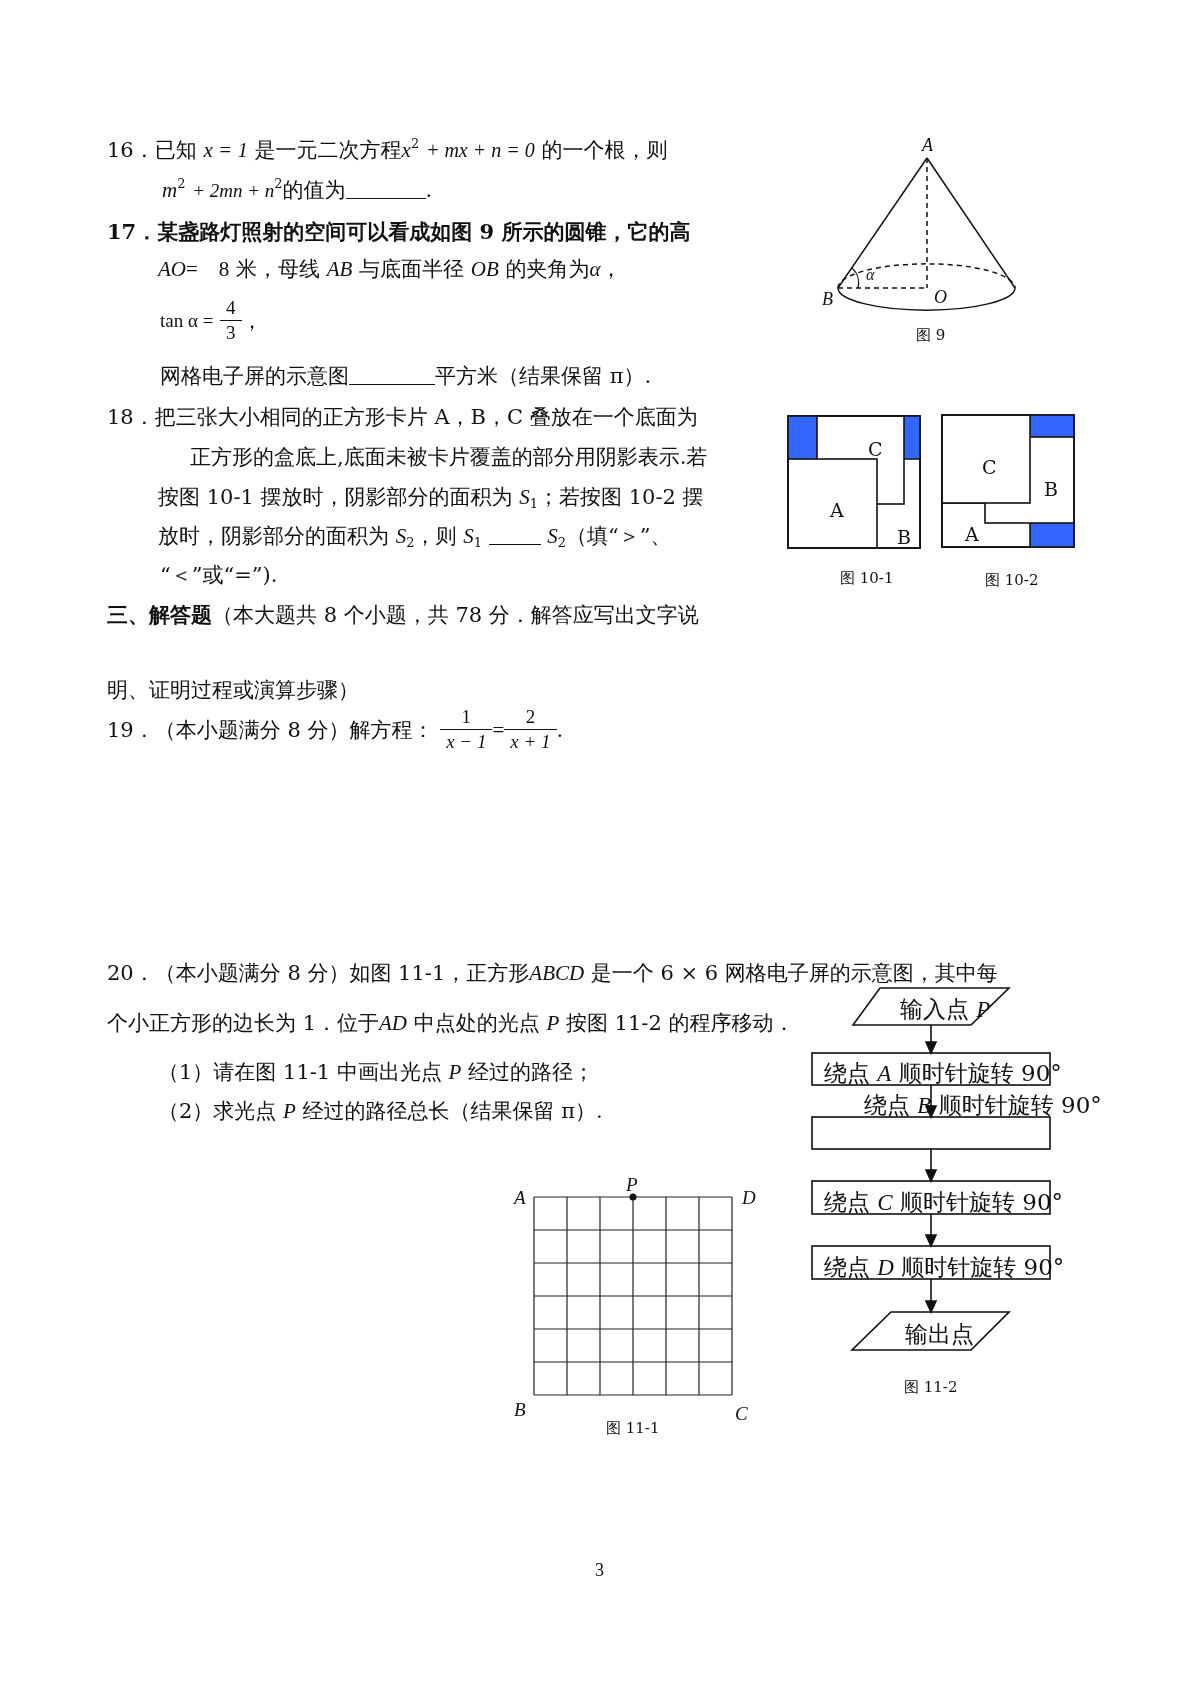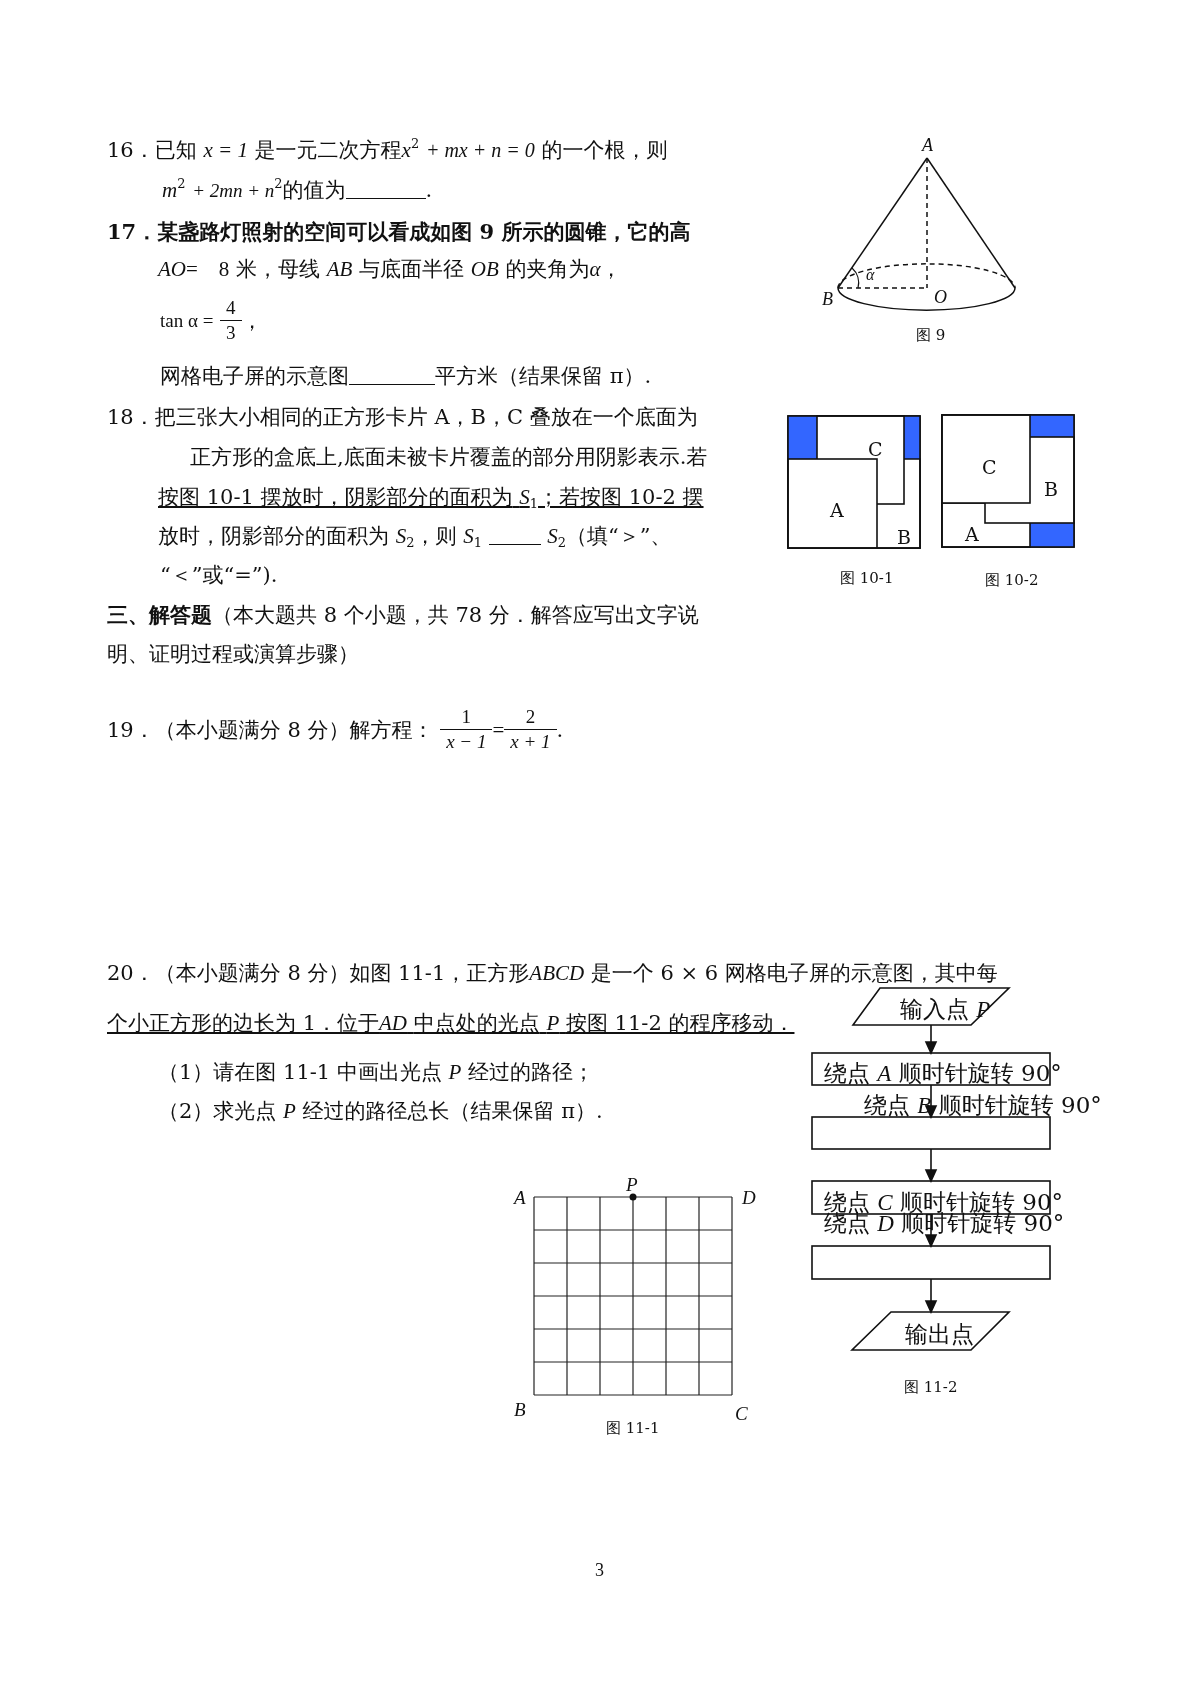--- a/index.html
+++ b/index.html
@@ -128,42 +128,42 @@
 
 <div class="t" style="left:982px;top:453px;font-size:19px;">C</div>
 <div class="t" style="left:1044px;top:475px;font-size:19px;">B</div>
 <div class="t" style="left:965px;top:520px;font-size:19px;">A</div>
 <div class="cap" style="left:985px;top:571px;">图 10-2</div>
 
 <div class="t" style="left:107px;top:403px;">
   <span>18．</span><span>把三张大小相同的正方形卡片 A，B，C 叠放在一个底面为</span>
 </div>
 <div class="t" style="left:158px;top:443px;margin-left:32px;">正方形的盒底上,底面未被卡片覆盖的部分用阴影表示.若</div>
-<div class="t" style="left:158px;top:483px;text-decoration:underline;">
+<div class="t" style="left:158px;top:483px;">
   <span>按图 10-1 摆放时，阴影部分的面积为</span>&nbsp;<span class="i">S</span><sub>1</sub><span>；若按图 10-2 摆</span>
 </div>
 <div class="t" style="left:158px;top:522px;">
   <span>放时，阴影部分的面积为</span>&nbsp;<span class="i">S</span><sub>2</sub><span>，则</span>&nbsp;<span class="i">S</span><sub>1</sub>&nbsp;<span class="blank" style="width:52px"></span>&nbsp;<span class="i">S</span><sub>2</sub><span>（填“＞”、</span>
 </div>
 <div class="t" style="left:160px;top:561px;">“＜”或“=”).</div>
 
 <div class="t" style="left:107px;top:601px;">
   <span class="bold">三、解答题</span><span>（本大题共 8 个小题，共 78 分．解答应写出文字说</span>
 </div>
-<div class="t" style="left:107px;top:640px;">明、证明过程或演算步骤）</div>
+<div class="t" style="left:107px;top:676px;">明、证明过程或演算步骤）</div>
 
 <div class="t" style="left:107px;top:705px;line-height:24px;">
   <span style="vertical-align:middle">19．</span><span style="vertical-align:middle">（本小题满分 8 分）解方程：</span>
   <span class="frac"><span class="num">1</span><span class="den i">x − 1</span></span><span class="m" style="vertical-align:middle">=</span><span class="frac"><span class="num">2</span><span class="den i">x + 1</span></span><span style="vertical-align:middle">.</span>
 </div>
 
 <div class="t" style="left:107px;top:959px;">
   <span>20．</span><span>（本小题满分 8 分）如图 11-1，正方形</span><span class="i">ABCD</span>&nbsp;<span>是一个 6 × 6 网格电子屏的示意图，其中每</span>
 </div>
-<div class="t" style="left:107px;top:1009px;text-decoration:underline;">
+<div class="t" style="left:107px;top:1009px;">
   <span>个小正方形的边长为 1．位于</span><span class="i">AD</span>&nbsp;<span>中点处的光点</span>&nbsp;<span class="i">P</span>&nbsp;<span>按图 11-2 的程序移动．</span>
 </div>
 <div class="t" style="left:158px;top:1058px;">
   <span>（1）请在图 11-1 中画出光点</span>&nbsp;<span class="i">P</span>&nbsp;<span>经过的路径；</span>
 </div>
 <div class="t" style="left:158px;top:1097px;">
   <span>（2）求光点</span>&nbsp;<span class="i">P</span>&nbsp;<span>经过的路径总长（结果保留 π）.</span>
 </div>
 
 <div class="t i" style="left:514px;top:1184px;font-size:19px;">A</div>
@@ -178,19 +178,19 @@
 </div>
 <div class="fc-text" style="left:824px;top:1058px;">
   <span>绕点</span>&nbsp;<span class="i">A</span>&nbsp;<span>顺时针旋转 90°</span>
 </div>
 <div class="fc-text" style="left:824px;top:1090px;margin-left:40px;">
   <span>绕点</span>&nbsp;<span class="i">B</span>&nbsp;<span>顺时针旋转 90°</span>
 </div>
 <div class="fc-text" style="left:824px;top:1187px;">
   <span>绕点</span>&nbsp;<span class="i">C</span>&nbsp;<span>顺时针旋转 90°</span>
 </div>
-<div class="fc-text" style="left:824px;top:1208px;">
+<div class="fc-text" style="left:824px;top:1252px;">
   <span>绕点</span>&nbsp;<span class="i">D</span>&nbsp;<span>顺时针旋转 90°</span>
 </div>
 <div class="fc-text" style="left:905px;top:1319px;">输出点</div>
 <div class="cap" style="left:904px;top:1378px;">图 11-2</div>
 
 <div class="t m" style="left:595px;top:1556px;font-size:18px;">3</div>
 
 </body></html>

